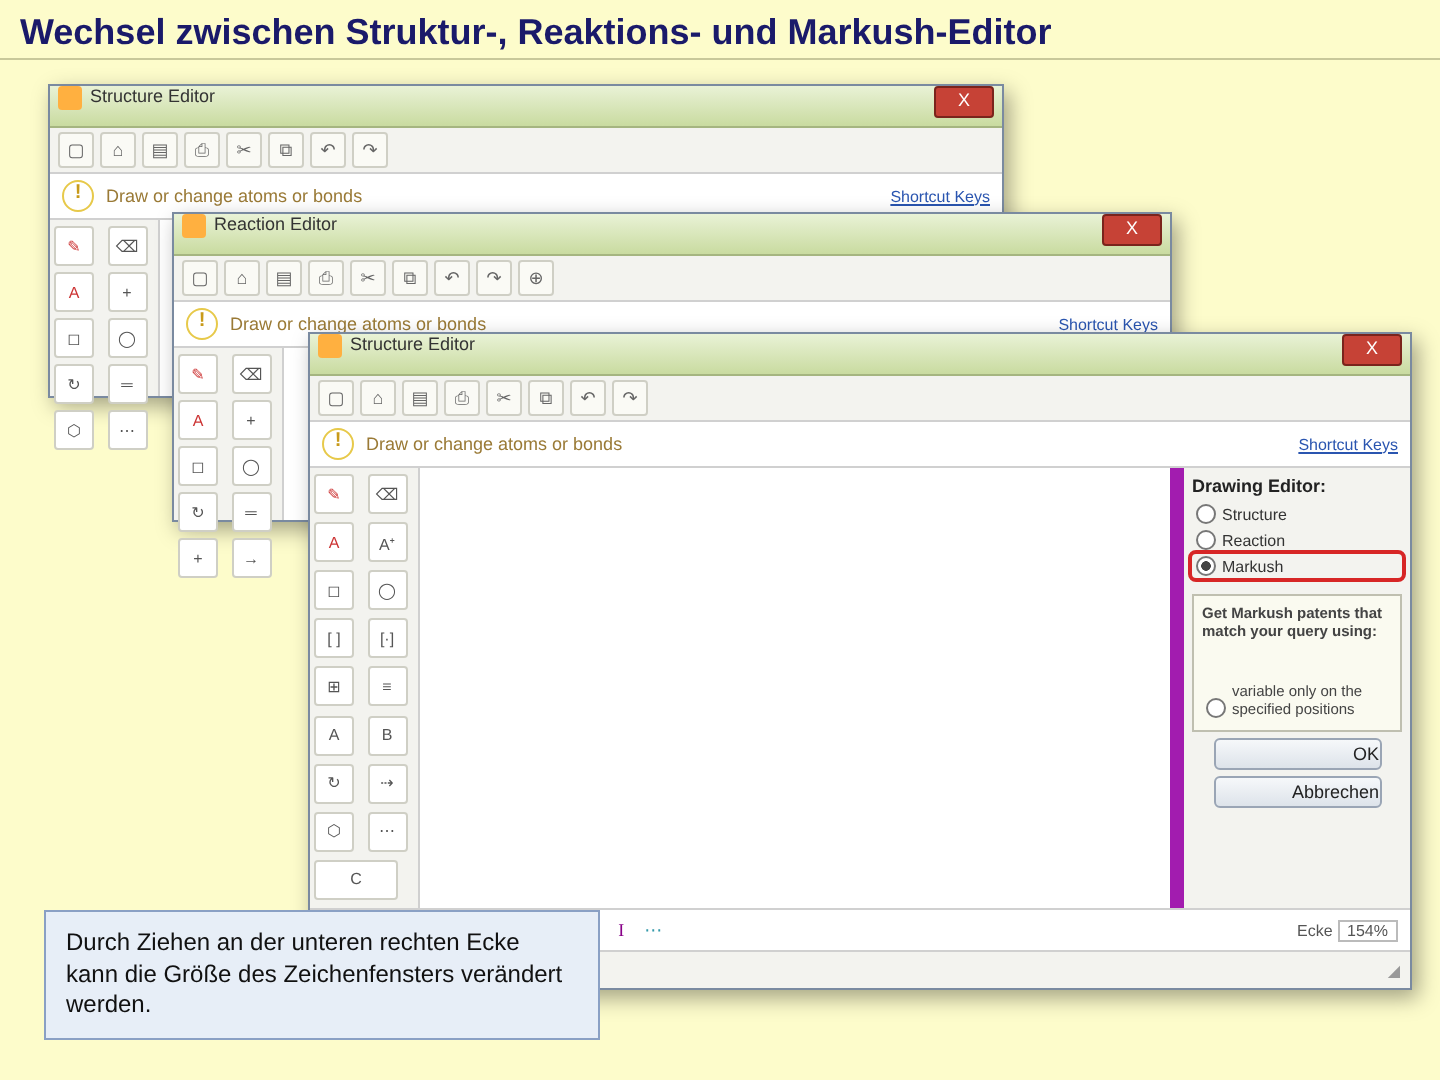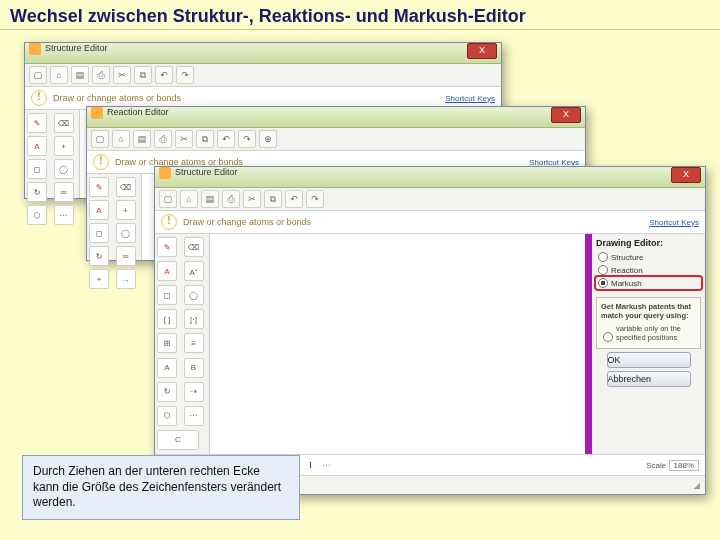--- a/index.html
+++ b/index.html
@@ -24,21 +24,21 @@
   .rphdr{font-weight:bold;font-size:9px;color:#222;margin-bottom:3px}
   .rop{display:flex;align-items:flex-end;gap:3px;padding:1px 2px;margin:1px 0;border-radius:2px}
   .rop.sel{outline:2px solid #d72626}
   .radio{width:8px;height:8px;border:1px solid #777;border-radius:50%;background:#fff;flex:none}
   .radio.on{background:radial-gradient(circle,#444 0 40%,#fff 45%)}
   .statusbar{height:18px;border-top:1px solid #d0d0d0;background:#f3f3ef;display:flex;align-items:center;padding:0 5px;font-size:8px;color:#666;gap:6px}
   .elemrow{height:20px;border-top:1px solid #d0d0d0;background:#fff;display:flex;align-items:center;padding:0 6px;gap:10px;font-size:9px;font-family:'Georgia',serif;color:#333}
   .elC{color:#222}.elO{color:#c02}.elN{color:#22a}.elS{color:#a80}.elP{color:#a60}.elF{color:#884}.elBr{color:#840}.elI{color:#808}
   .scale{margin-left:auto;font-family:Arial;font-size:8px;color:#555}
   .scalebox{border:1px solid #bbb;padding:0 4px;background:#fff}
-  .btn{display:block;width:82px;margin:3px auto;border:1px solid #9aa5b5;background:linear-gradient(#f6f8fa,#dde3ea);border-radius:3px;text-align:left;font-size:9px;padding:2px 0;color:#222}
+  .btn{display:block;width:82px;margin:3px auto;border:1px solid #9aa5b5;background:linear-gradient(#f6f8fa,#dde3ea);border-radius:3px;text-align:right;font-size:9px;padding:2px 0;color:#222}
   .getbox{border:1px solid #bfbfb0;background:#fafaf0;padding:4px;font-size:7.5px;color:#444;margin-top:8px}
   .callout{position:absolute;left:22px;top:425px;width:256px;background:#e7eef7;border:1px solid #8aa0c4;padding:8px 10px;font-size:12px;color:#111;line-height:1.3}
 </style>
 </head>
 <body>
 
 <div class="page-title">Wechsel zwischen Struktur-, Reaktions- und Markush-Editor</div>
 
 <div class="stage">
 
@@ -199,21 +199,21 @@
           </div>
         <div class="rop">
             <span class="radio"></span>
             <span>Reaction</span>
           </div>
         <div class="rop sel">
             <span class="radio on"></span>
             <span>Markush</span>
           </div>
         <div class="getbox">
-          <div style="font-weight:bold;margin-bottom:3px">Get Markush patents that match your query using:</div>
+          <div style="font-weight:bold;margin-bottom:20px">Get Markush patents that match your query using:</div>
           <div class="rop">
               <span class="radio"></span>
               <span>variable only on the specified positions</span>
             </div>
         </div>
         <span class="btn">OK</span>
         <span class="btn">Abbrechen</span>
       </div>
     </div>
     <div class="elemrow">
@@ -221,21 +221,21 @@
       <span>H</span>
       <span class="elO">O</span>
       <span class="elS">S</span>
       <span class="elN">N</span>
       <span class="elP">P</span>
       <span class="elBr">Br</span>
       <span class="elF">F</span>
       <span>Cl</span>
       <span class="elI">I</span>
       <span style="color:#39a">⋯</span>
-      <span class="scale"><span>Scale</span> <span class="scalebox">188%</span></span>
+      <span class="scale"><span>Ecke</span> <span class="scalebox">154%</span></span>
     </div>
     <div class="statusbar">
       <span>Export</span>
       <span style="margin-left:auto;color:#999">◢</span>
     </div>
   </div>
 
   <div class="callout">Durch Ziehen an der unteren rechten Ecke kann die Größe des Zeichenfensters verändert werden.</div>
 
 </div>

